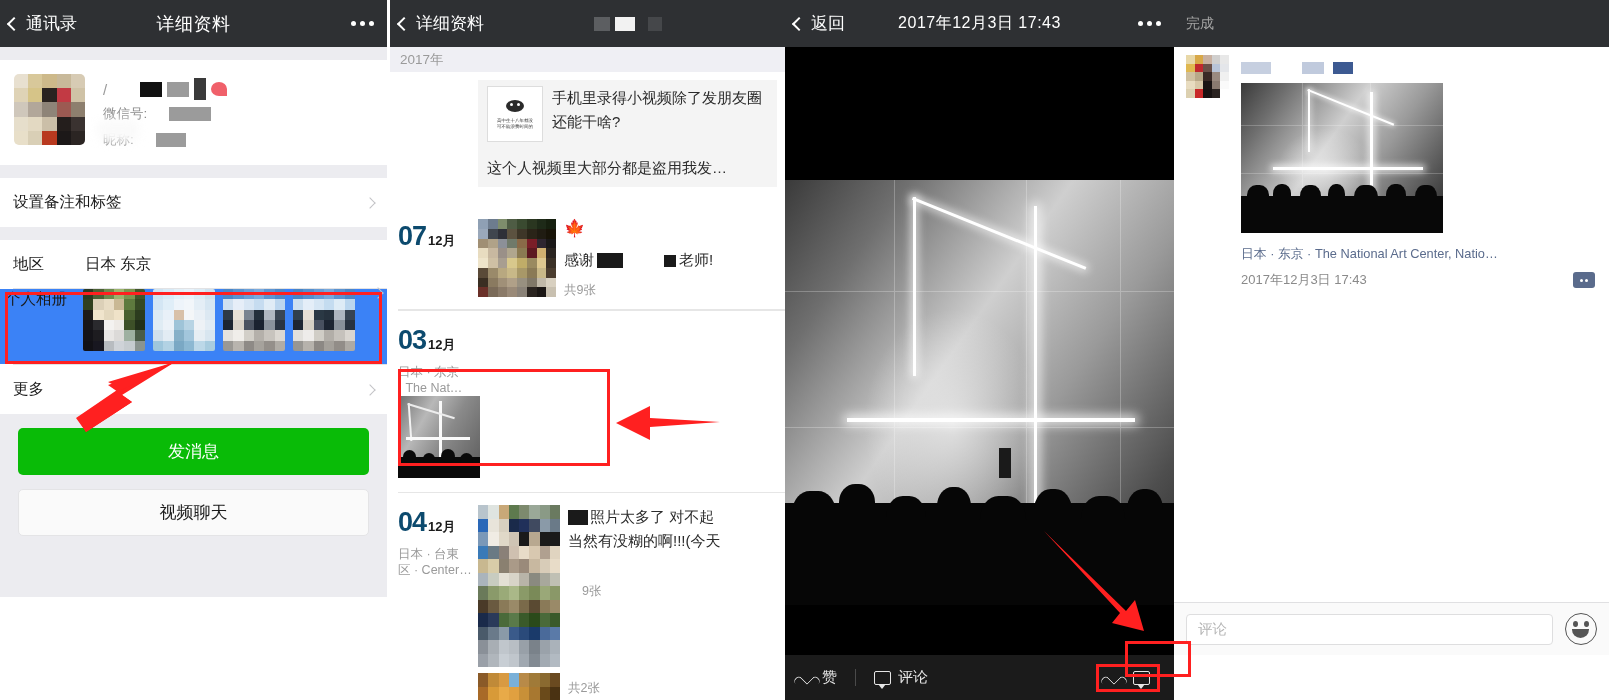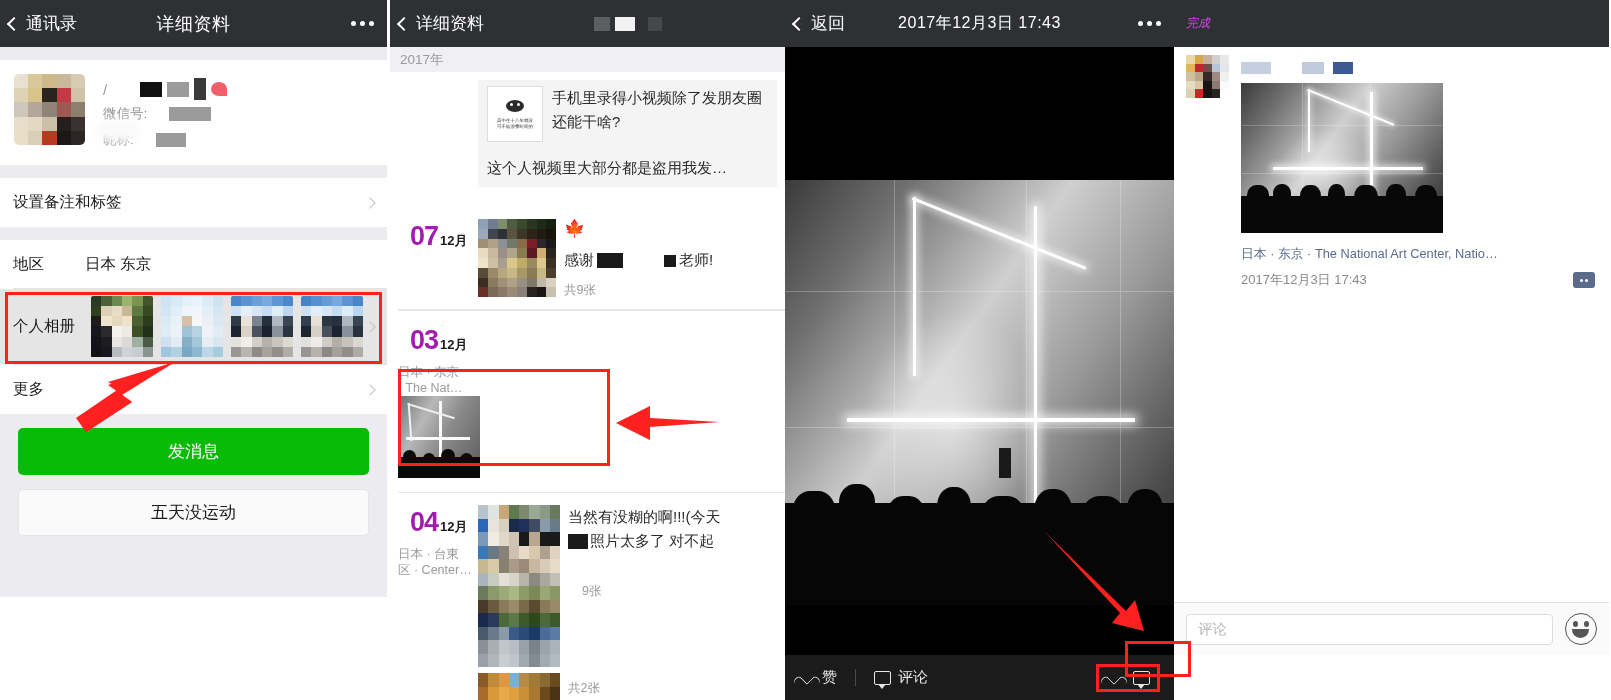--- a/index.html
+++ b/index.html
@@ -32,21 +32,21 @@
   }
   .nav-title {
     position:absolute; left:0; right:0; text-align:center;
     font-size:18px; font-weight:500; letter-spacing:.5px; pointer-events:none;
   }
   .nav-title.small { font-size:16px; font-weight:400; }
   .nav-dots { margin-left:auto; padding-right:13px; z-index:2; display:flex; gap:4px; }
   .nav-dots i { width:5px; height:5px; border-radius:50%; background:#fff; display:block; }
   .nav-redact { display:flex; gap:5px; align-items:center; margin-left:110px; z-index:2; }
   .nav-redact span { display:block; height:14px; }
-  .done-btn { color:#d946ef; font-size:12px; padding-left:12px; z-index:2;font-style:italic; }
+  .done-btn { color:#a3a3a3; font-size:14px; padding-left:12px; z-index:2; }
 
   
   .sec-gap { height:13px; background:#ececf0; }
   .card { background:#fff; }
   .profile-row { display:flex; padding:14px 14px 12px 14px; background:#fff; position:relative;}
   .avatar-mosaic { width:71px; height:71px; flex:none; border-radius:5px; overflow:hidden; display:grid;
      grid-template-columns: repeat(5,1fr); grid-template-rows: repeat(5,1fr); }
   .avatar-mosaic i { display:block; }
   .profile-info { padding-left:18px; padding-top:3px; font-size:14px; color:#444; flex:1;}
   .name-line { display:flex; align-items:center; height:24px; gap:5px; }
@@ -62,21 +62,21 @@
     background:#fff; font-size:15.5px; color:#1a1a1a; position:relative;
   }
   .chev-right {
     margin-left:auto; width:8px; height:8px; border-top:1.6px solid #c3c3c6;
     border-right:1.6px solid #c3c3c6; transform:rotate(45deg); flex:none;
   }
   .region-row { display:flex; align-items:center; height:48px; padding:0 13px; font-size:15.5px;}
   .region-label { color:#1a1a1a; width:72px; }
   .region-val { color:#1a1a1a; }
 
-  .album-row { display:flex; align-items:center; height:75px; padding:0 13px; background:#e5e5e5; }
+  .album-row { display:flex; align-items:flex-start; height:75px; padding:0 5px; background:#3b82f6; }
   .album-label { font-size:15.5px; color:#1a1a1a; width:78px; flex:none;}
   .album-thumbs { display:flex; gap:8px; }
   .thumb { width:62px; height:62px; border-radius:2px; overflow:hidden; display:grid; flex:none;}
   .tm { display:grid; grid-template-columns:repeat(6,1fr); grid-template-rows:repeat(6,1fr); width:100%; height:100%;}
   .tm i{display:block;}
 
   .btn-area { background:#ececf0; padding:14px 18px 0 18px; height:183px;}
   .btn-green {
     height:47px; background:#09bb07; color:#fff; font-size:17px;
     display:flex; align-items:center; justify-content:center; border-radius:5px;
@@ -85,21 +85,21 @@
     height:47px; background:#fafafa; color:#1a1a1a; font-size:17px; margin-top:14px;
     display:flex; align-items:center; justify-content:center; border-radius:5px;
     border:1px solid #e4e4e6;
   }
 
   
   .year-bar { height:25px; background:#efeff4; display:flex; align-items:center;
      padding-left:10px; font-size:13.5px; color:#9a9a9a; }
   .mom { display:flex; padding:10px 0 10px 8px; position:relative; background:#fff;}
   .mom-date { width:80px; flex:none; padding-top:2px;}
-  .d-day { font-size:27px; font-weight:bold; color:#a21caf; letter-spacing:-1px;margin-left:12px;}
+  .d-day { font-size:27px; font-weight:bold; color:#0c4a6e; letter-spacing:-1px;}
   .d-mon { font-size:13px; font-weight:bold; color:#1a1a1a; margin-left:2px;}
   .mom-loc { font-size:12.5px; color:#9a9a9a; line-height:16px; margin-top:8px;}
   .mom-body { flex:1; padding-right:8px;}
   .mom-text-box { background:#f4f4f4; padding:7px 9px; font-size:15px; color:#2b2b2b; line-height:24px;}
   .mom-photo-row { display:flex; gap:8px; align-items:flex-start;}
   .pcount { font-size:12.5px; color:#9a9a9a; }
 
   .vid-card { display:flex; gap:9px; align-items:flex-start; margin-top:4px;}
   .vid-thumb { width:56px; height:56px; background:#fff; flex:none; border:1px solid #ddd;
      display:flex; align-items:center; justify-content:center; flex-direction:column;}
@@ -433,21 +433,21 @@
       <div style="height:1px;background:#e2e2e4;margin-left:13px"></div>
 
       <div class="list-row">
         <span>更多</span>
         <span class="chev-right"></span>
       </div>
     </div>
 
     <div class="btn-area">
       <div class="btn-green">发消息</div>
-      <div class="btn-white">五天没运动</div>
+      <div class="btn-white">视频聊天</div>
     </div>
 
     <div class="redbox" style="left:5px; top:292px; width:377px; height:72px;"></div>
     <svg class="arrow-svg" style="left:70px; top:360px;" width="110" height="75" viewBox="0 0 110 75">
       <polygon points="105,2 52,35 62,42 16,72 10,62 48,32 38,25" fill="#ff2020"></polygon>
       <path d="M105,2 L48,32 L62,42 L16,72 L6,58 L50,28 L38,22 Z" fill="#ff2020"></path>
     </svg>
   </div>
 
   <div class="gap"></div>
@@ -739,26 +739,26 @@
                 <i style="background:#d89a38"></i>
                 <i style="background:#e8aa48"></i>
                 <i style="background:#e0a040"></i>
                 <i style="background:#c89038"></i>
                 <i style="background:#a87830"></i>
                 <i style="background:#6a4a1a"></i>
                 <i style="background:#4a3212"></i>
             </div>
           </div>
           <div style="flex:1;">
-            <div style="display:flex;align-items:flex-start;">
-              <span style="font-size:15px;color:#2b2b2b;line-height:24px">当然有没糊的啊!!!(今天</span>
-            </div>
             <div style="display:flex;align-items:center;gap:2px;">
               <span style="display:inline-block;width:20px;height:15px;background:#1a1a1a"></span>
               <span style="font-size:15px;color:#2b2b2b;line-height:24px">照片太多了 对不起</span>
+            </div>
+            <div style="display:flex;align-items:flex-start;">
+              <span style="font-size:15px;color:#2b2b2b;line-height:24px">当然有没糊的啊!!!(今天</span>
             </div>
             <div class="pcount" style="margin-top:30px;margin-left:14px">9张</div>
             <div class="pcount" style="margin-top:80px">共2张</div>
           </div>
         </div>
       </div>
     </div>
 
     <div class="redbox" style="left:8px; top:369px; width:212px; height:97px;"></div>
     <svg class="arrow-svg" style="left:222px; top:400px;" width="110" height="45" viewBox="0 0 110 45">

